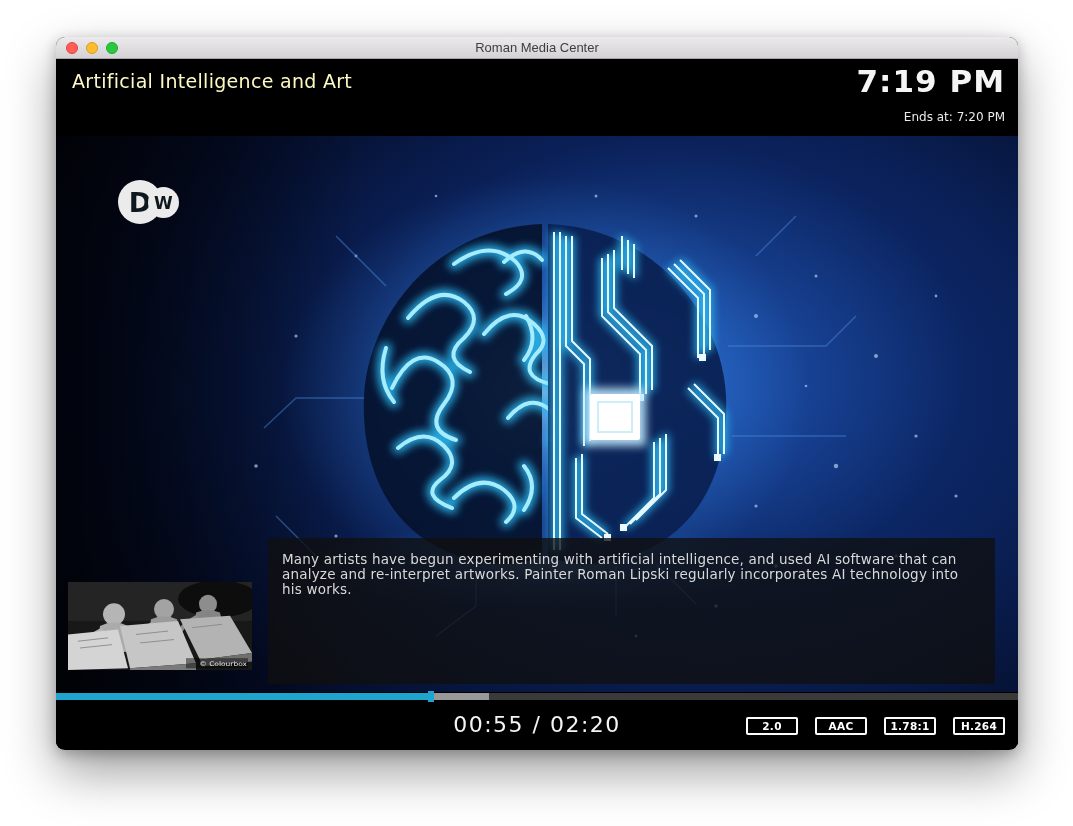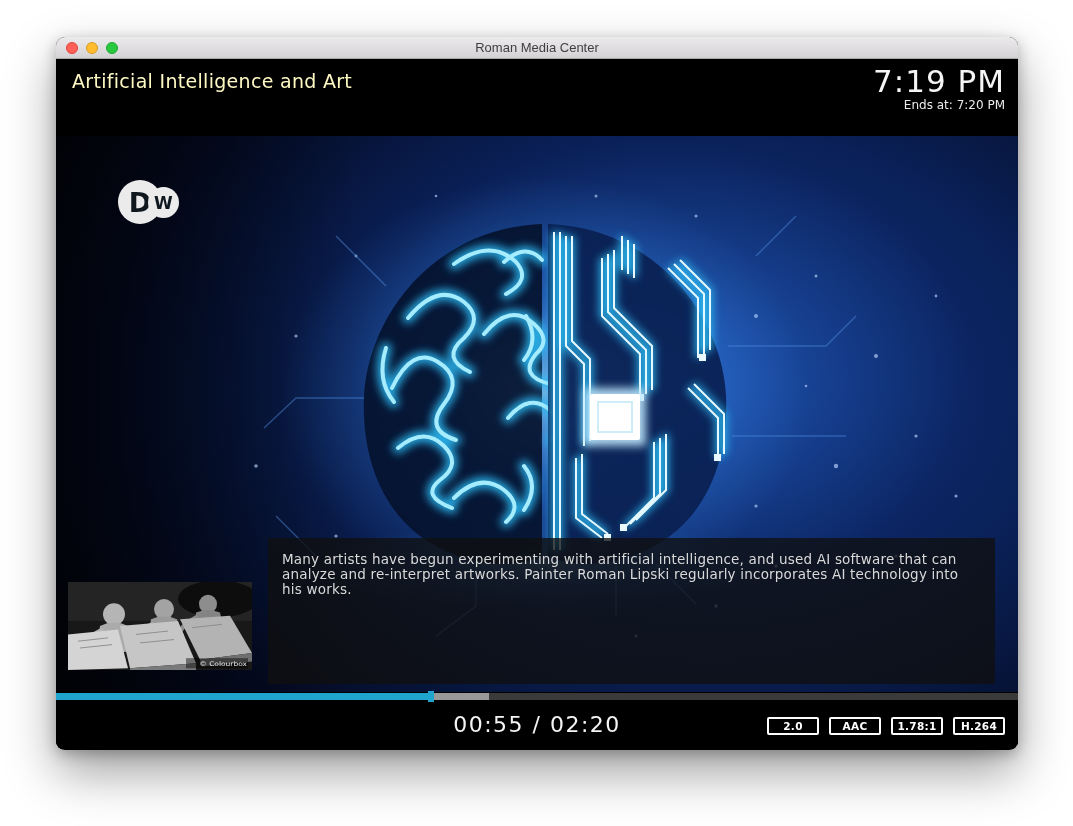--- a/index.html
+++ b/index.html
@@ -26,22 +26,22 @@
   .tl-min   { background:#febc2e; border:0.5px solid #d89e24; }
   .tl-zoom  { background:#28c840; border:0.5px solid #1eab32; }
 
   .app { position:relative; height:690px; background:#000; color:#fff; }
 
   
   .osd-header { position:relative; height:77px; background:#000; }
   .osd-title { position:absolute; left:16px; top:11px; font-size:19px;
     color:#fef9c3; letter-spacing:.3px; }
   .clock-wrap { position:absolute; right:13px; top:5px; text-align:right; }
-  .clock { font-size:31px; color:#f5f5f5; letter-spacing:1px; line-height:34px; }
-  .ends-at { font-size:12px; color:#eaeaea; margin-top:0px; }
+  .clock { font-size:31px; color:#f5f5f5; letter-spacing:1px; line-height:34px;font-weight:bold; }
+  .ends-at { font-size:12px; color:#eaeaea; margin-top:12px; }
 
   
   .video {
     position:relative; height:556px; overflow:hidden;
     background:
       linear-gradient(90deg, rgba(0,0,0,.55), rgba(0,0,0,0) 32%),
       radial-gradient(ellipse 560px 420px at 63% 42%, rgba(45,115,225,.50), rgba(12,32,95,.22) 55%, rgba(0,0,0,0) 76%),
       radial-gradient(ellipse 760px 560px at 68% 46%, #123a8a 0%, #0a2158 45%, #040b24 78%, #02040c 100%);
   }
   .video svg.scene { position:absolute; left:0; top:0; width:100%; height:100%; }
@@ -70,21 +70,21 @@
   .track { position:absolute; left:0; top:1px; height:7px; width:100%; display:flex; }
   .seg-fill { position:relative; height:7px; }
   .seg-buffer { height:7px; }
   .seg-rest { height:7px; flex:1; }
   .handle { position:absolute; right:-3px; top:-2px; width:6px; height:11px; }
 
   
   .bottombar { position:relative; height:47px; background:#000;text-decoration:underline; }
   .time-display { position:absolute; left:0; right:0; top:10px; text-align:center;
     font-size:22px; color:#f4f4f4; letter-spacing:1.5px; }
-  .flags { position:absolute; right:13px; top:15px; display:flex; gap:10px; }
+  .flags { position:absolute; right:13px; top:15px; display:flex; gap:17px; }
   .flag { width:52px; height:18px; border:2px solid #fdfdfd; border-radius:2px;
     background:#000; color:#fff; font-size:10.5px; font-weight:bold;
     display:flex; align-items:center; justify-content:center; letter-spacing:.3px; }
 </style>
 </head>
 <body>
 
 <div class="window">
 
   <div class="titlebar">

